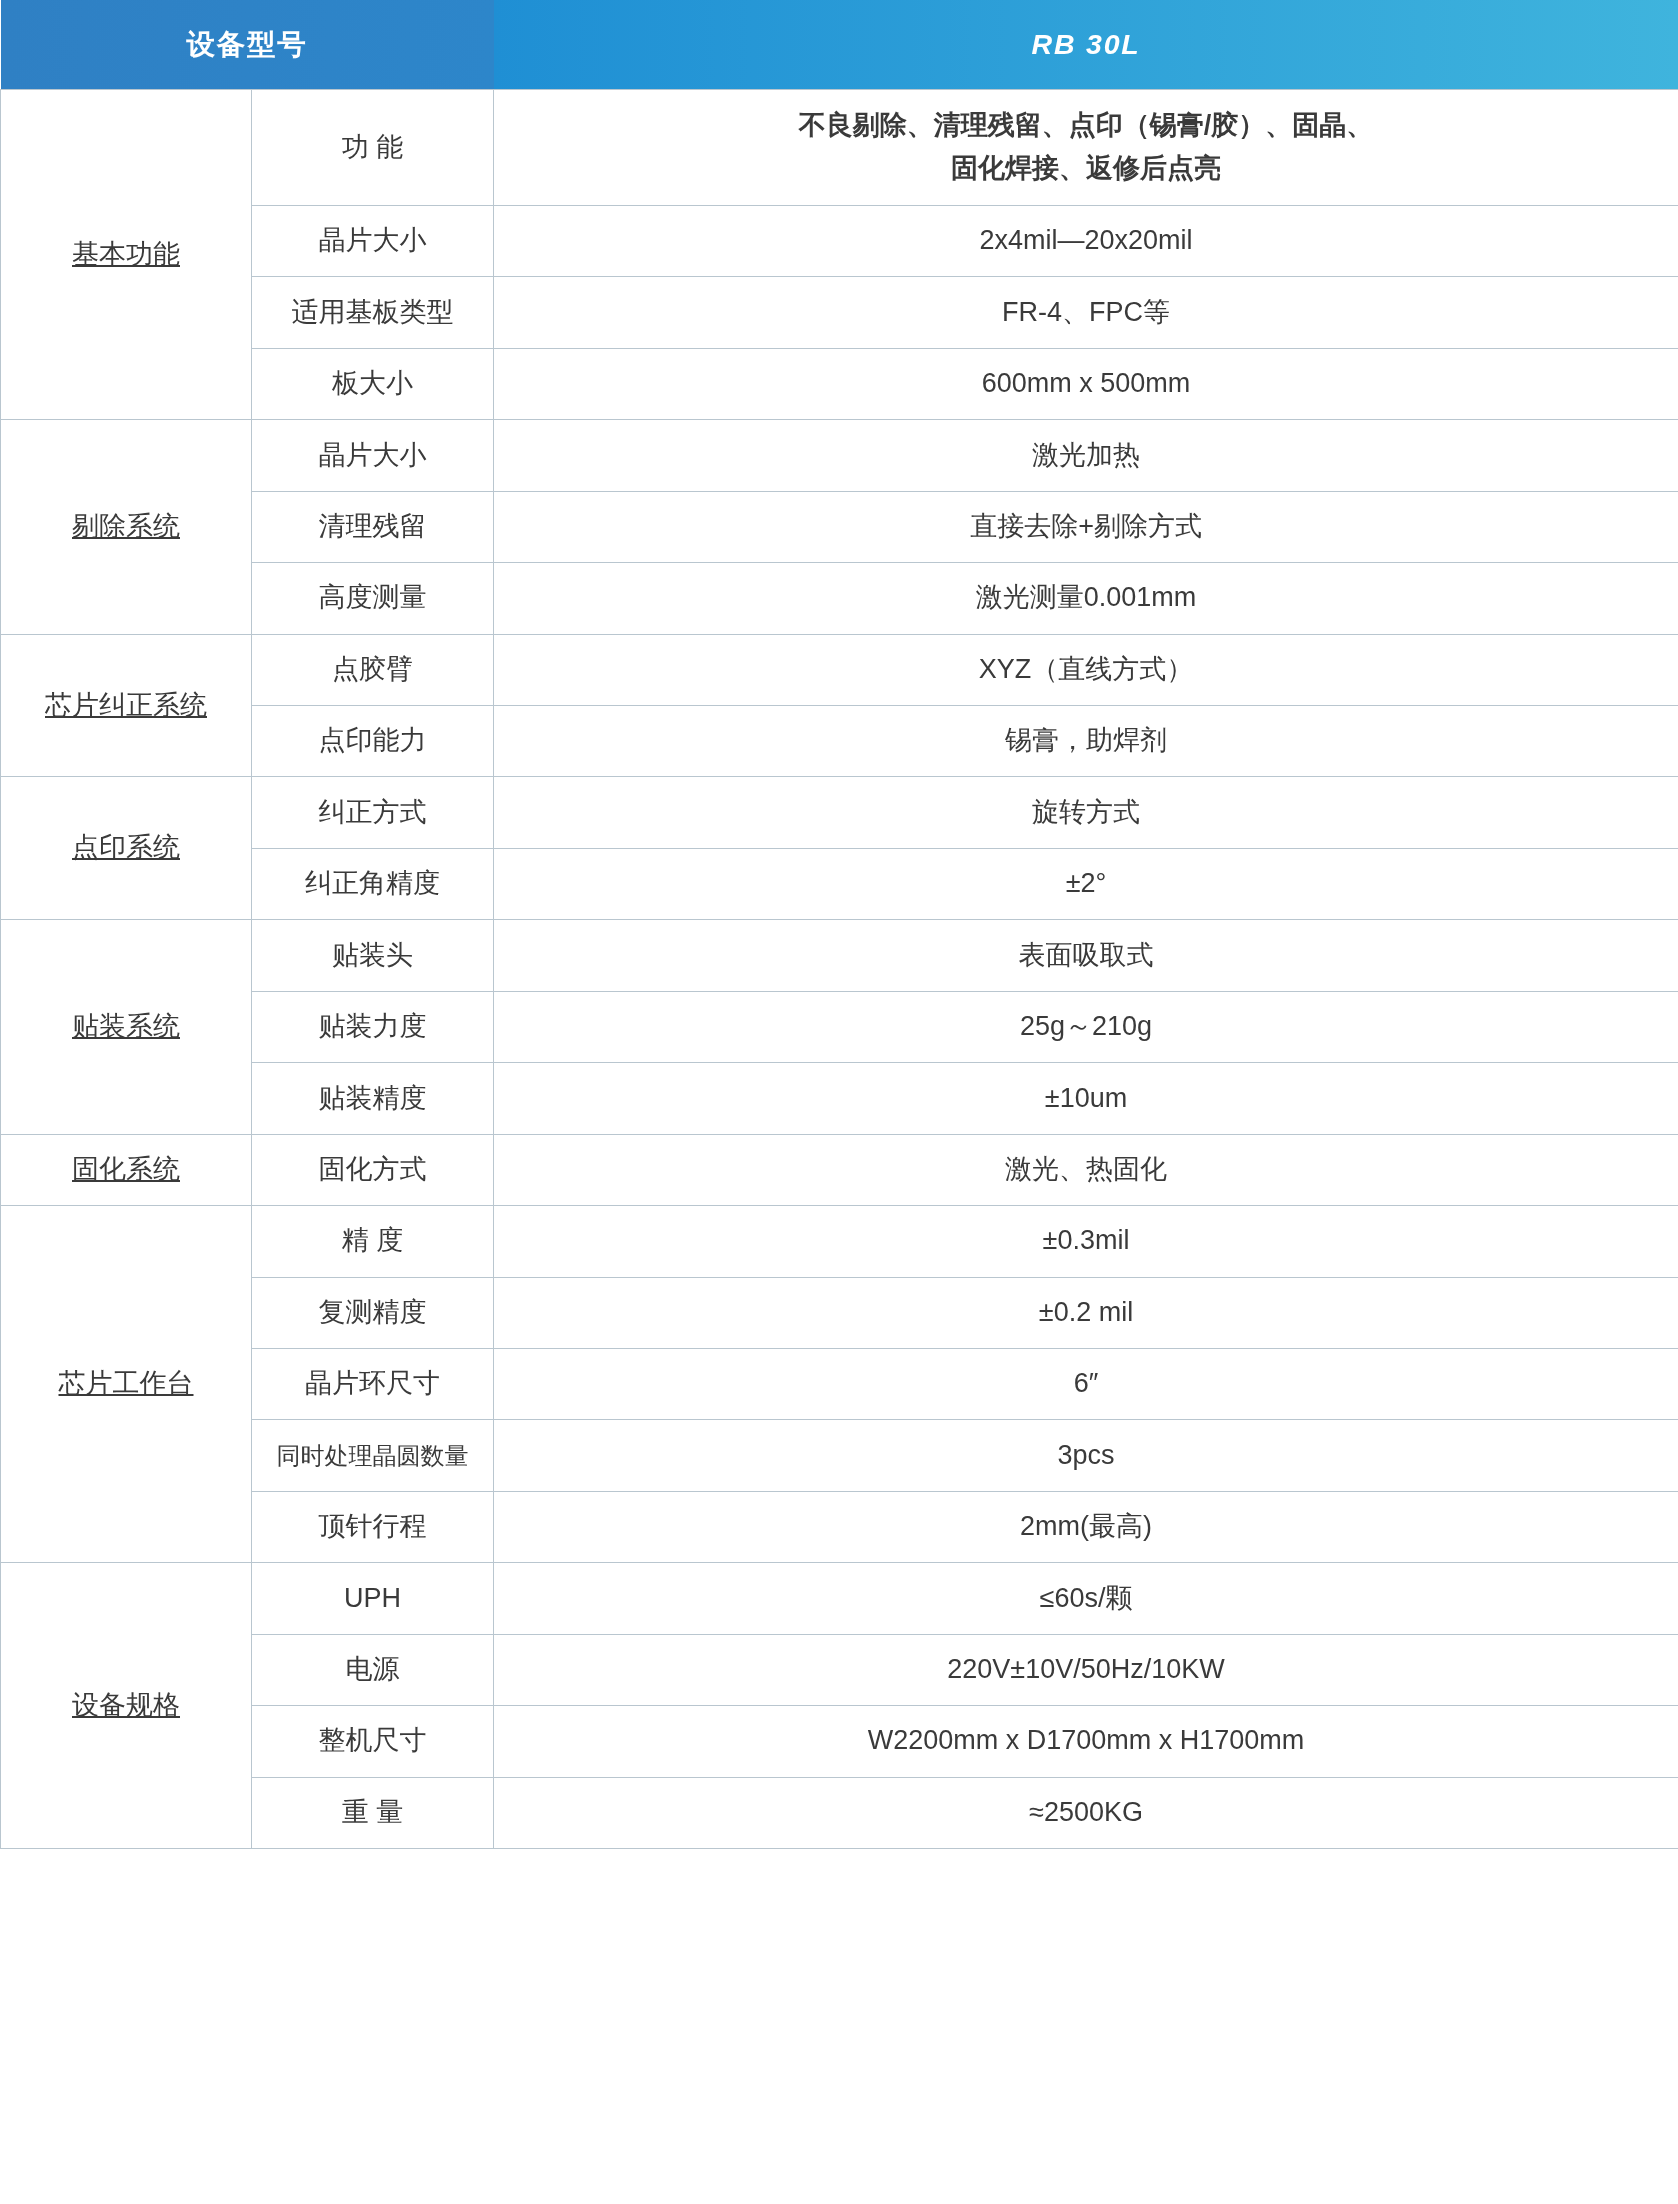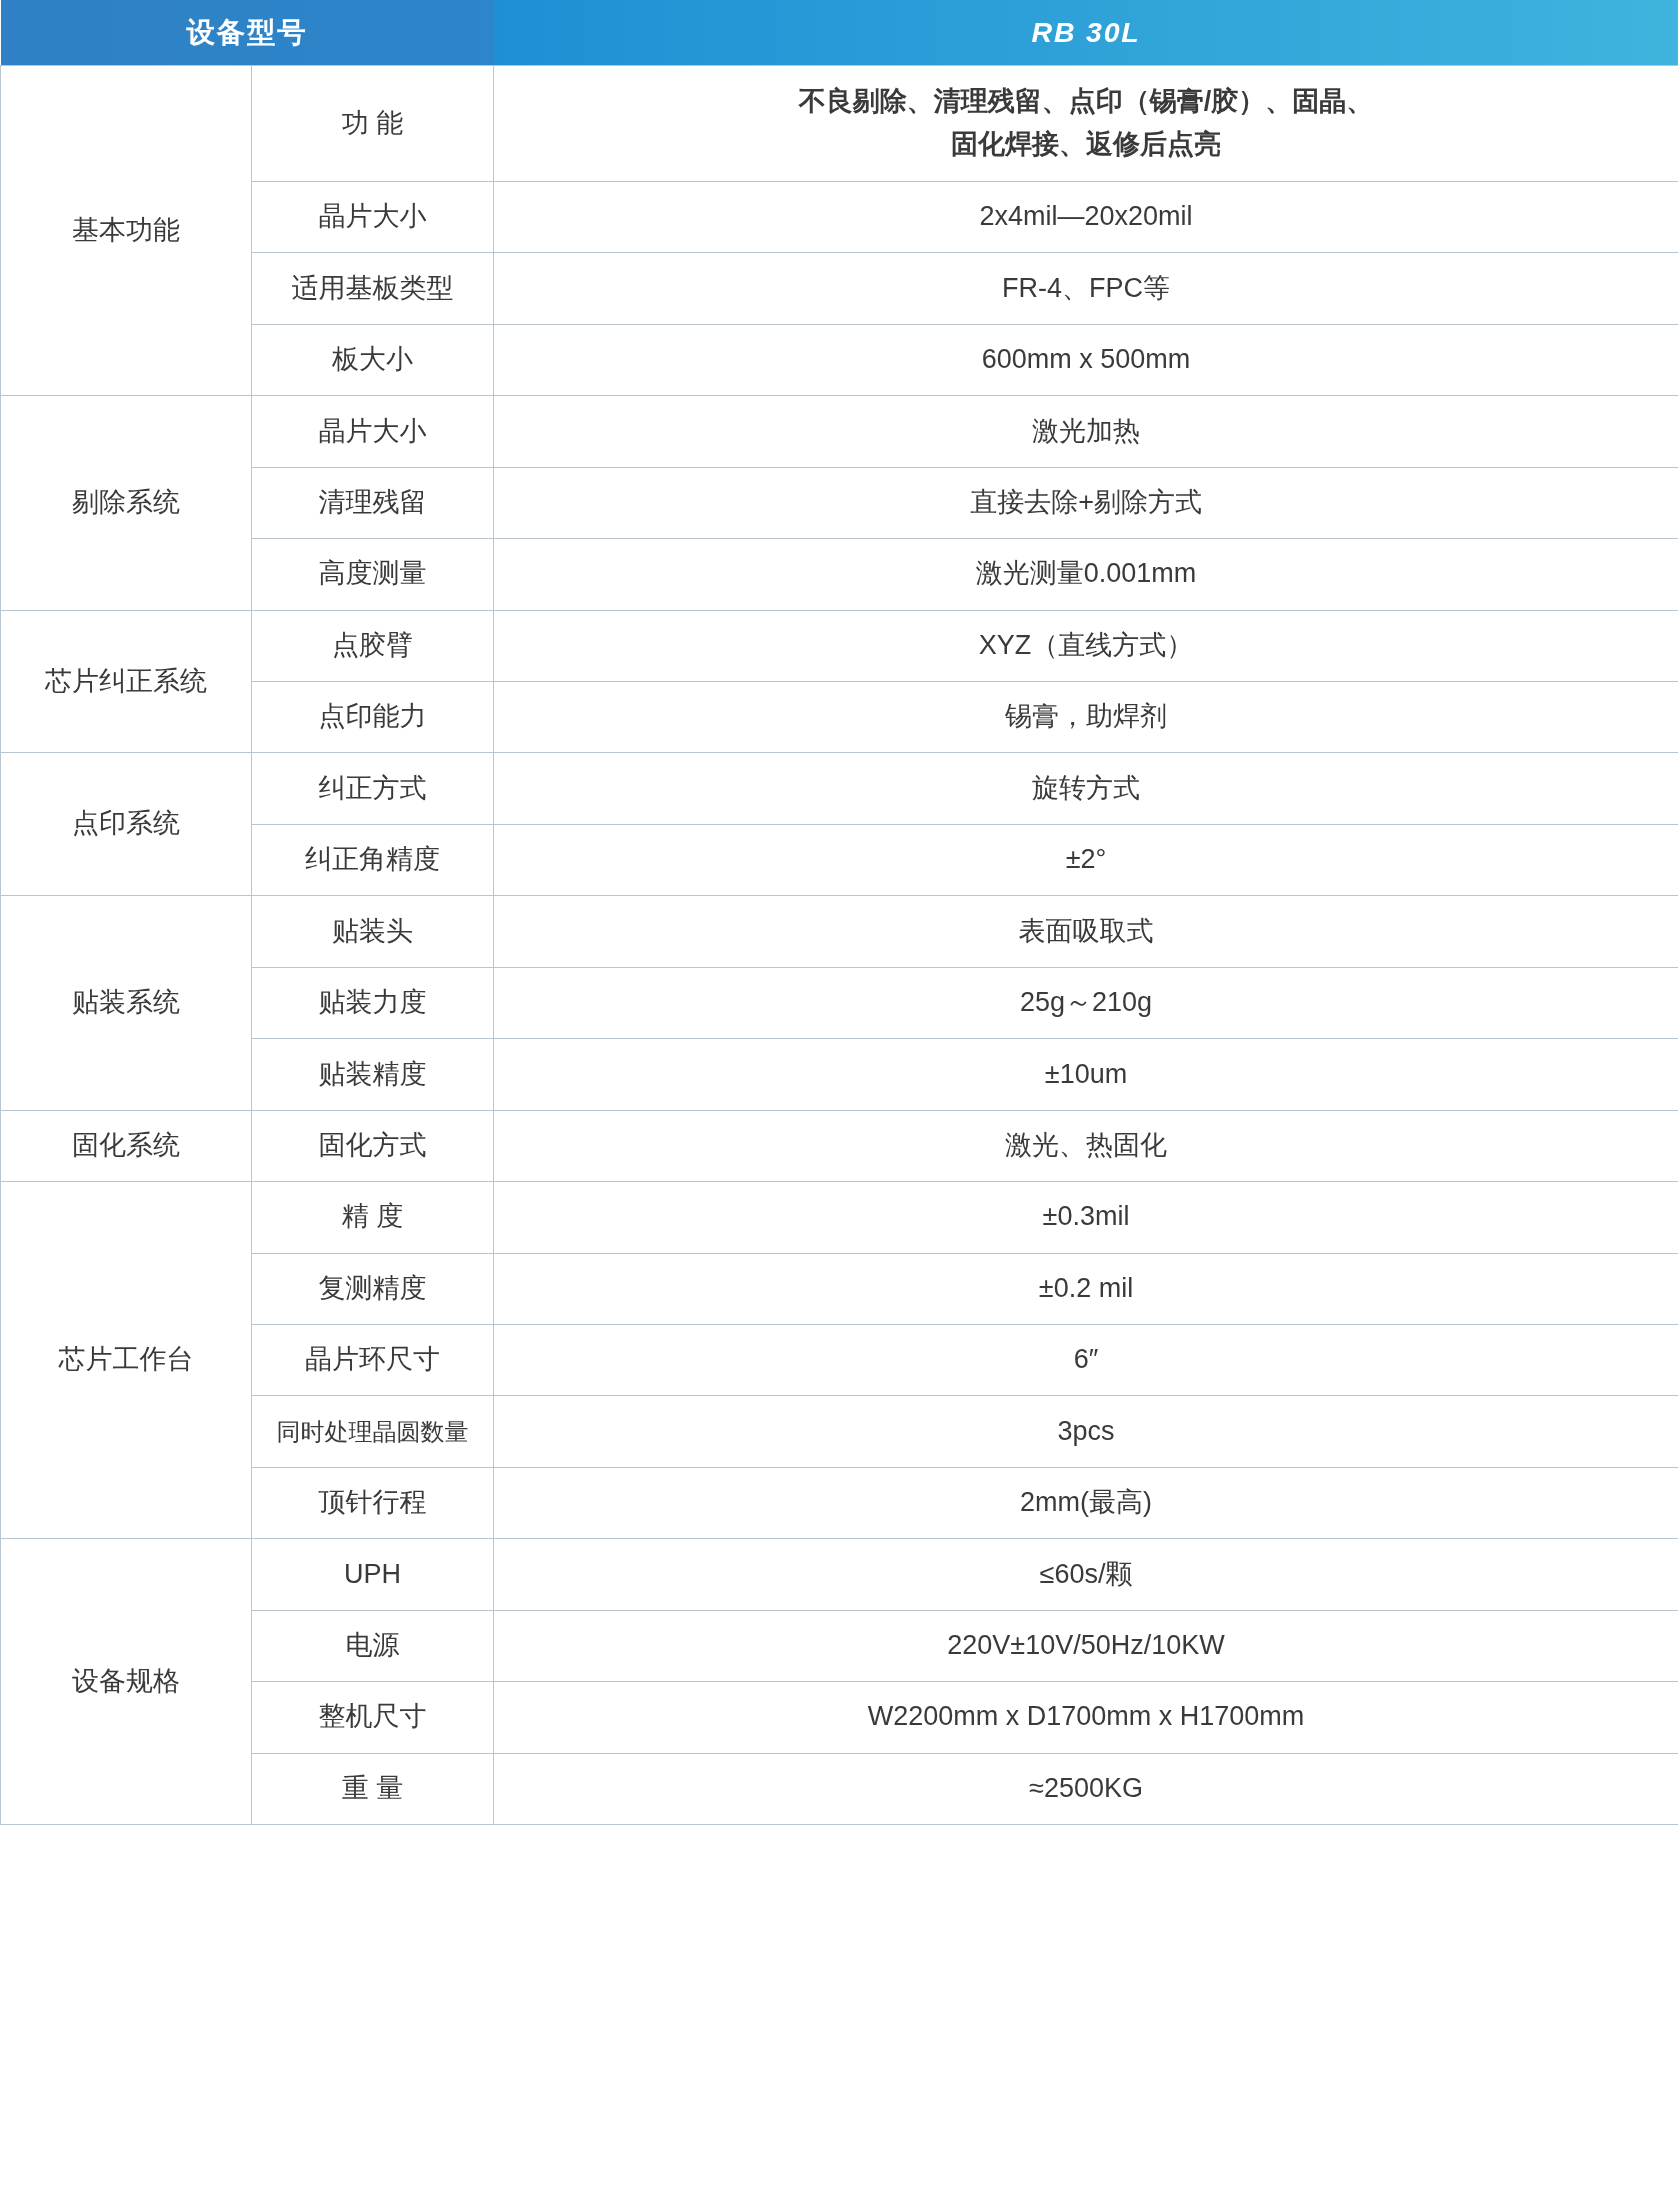--- a/index.html
+++ b/index.html
@@ -38,33 +38,34 @@
   }
 
   
   tr.header th {
     border: none;
     color: #ffffff;
     font-weight: bold;
     font-size: 28.5px;
     letter-spacing: 1.8px;
     height: 65px;
-    padding: 0;
+    padding: 12px;
   }
   th.head-left {
     background: linear-gradient(90deg, #2f80c4 0%, #2d86ca 100%);
   }
   th.head-right {
     background: linear-gradient(90deg, #1f8fd4 0%, #3fb4dd 100%);
     font-style: italic;
   }
 
   td.group {
     font-size: 28px;
     color: #3a3a3a;
+    text-decoration: underline;
   }
   td.param {
     font-size: 27px;
     color: #3a3a3a;
     margin-top: 37px;
   }
   td.value {
     font-size: 27px;
     color: #3a3a3a;
   }

